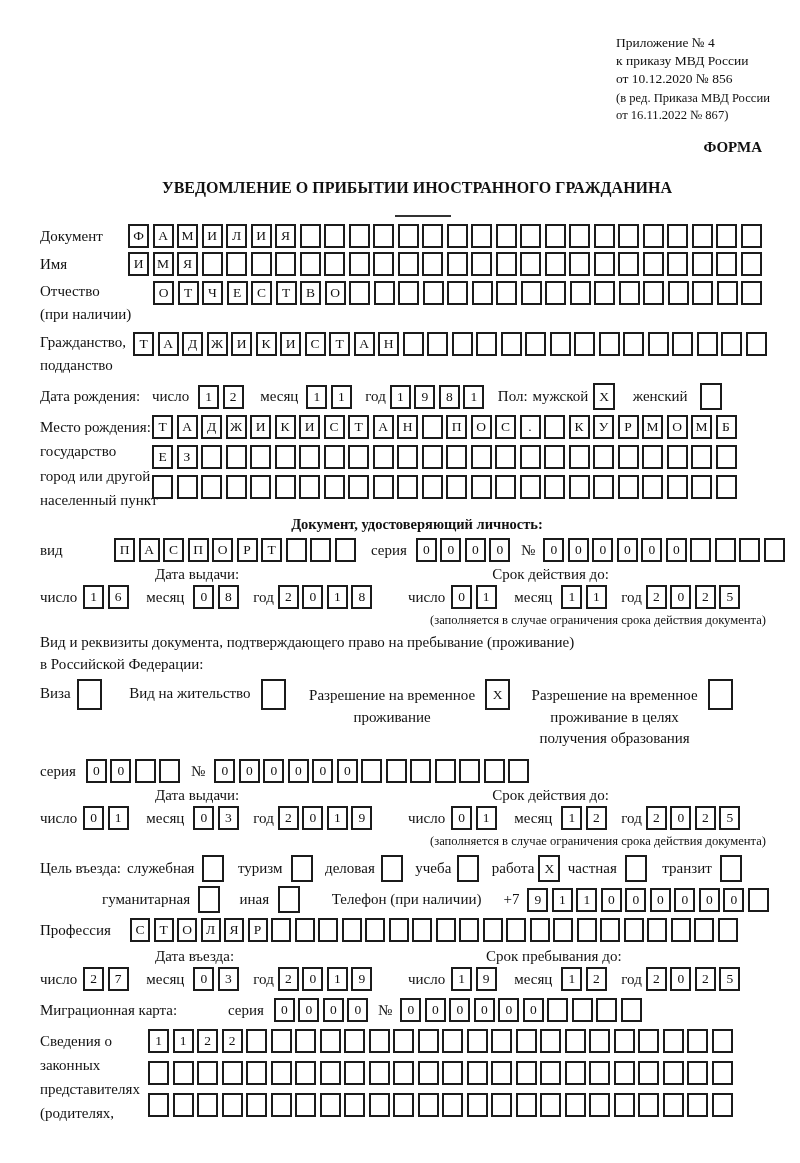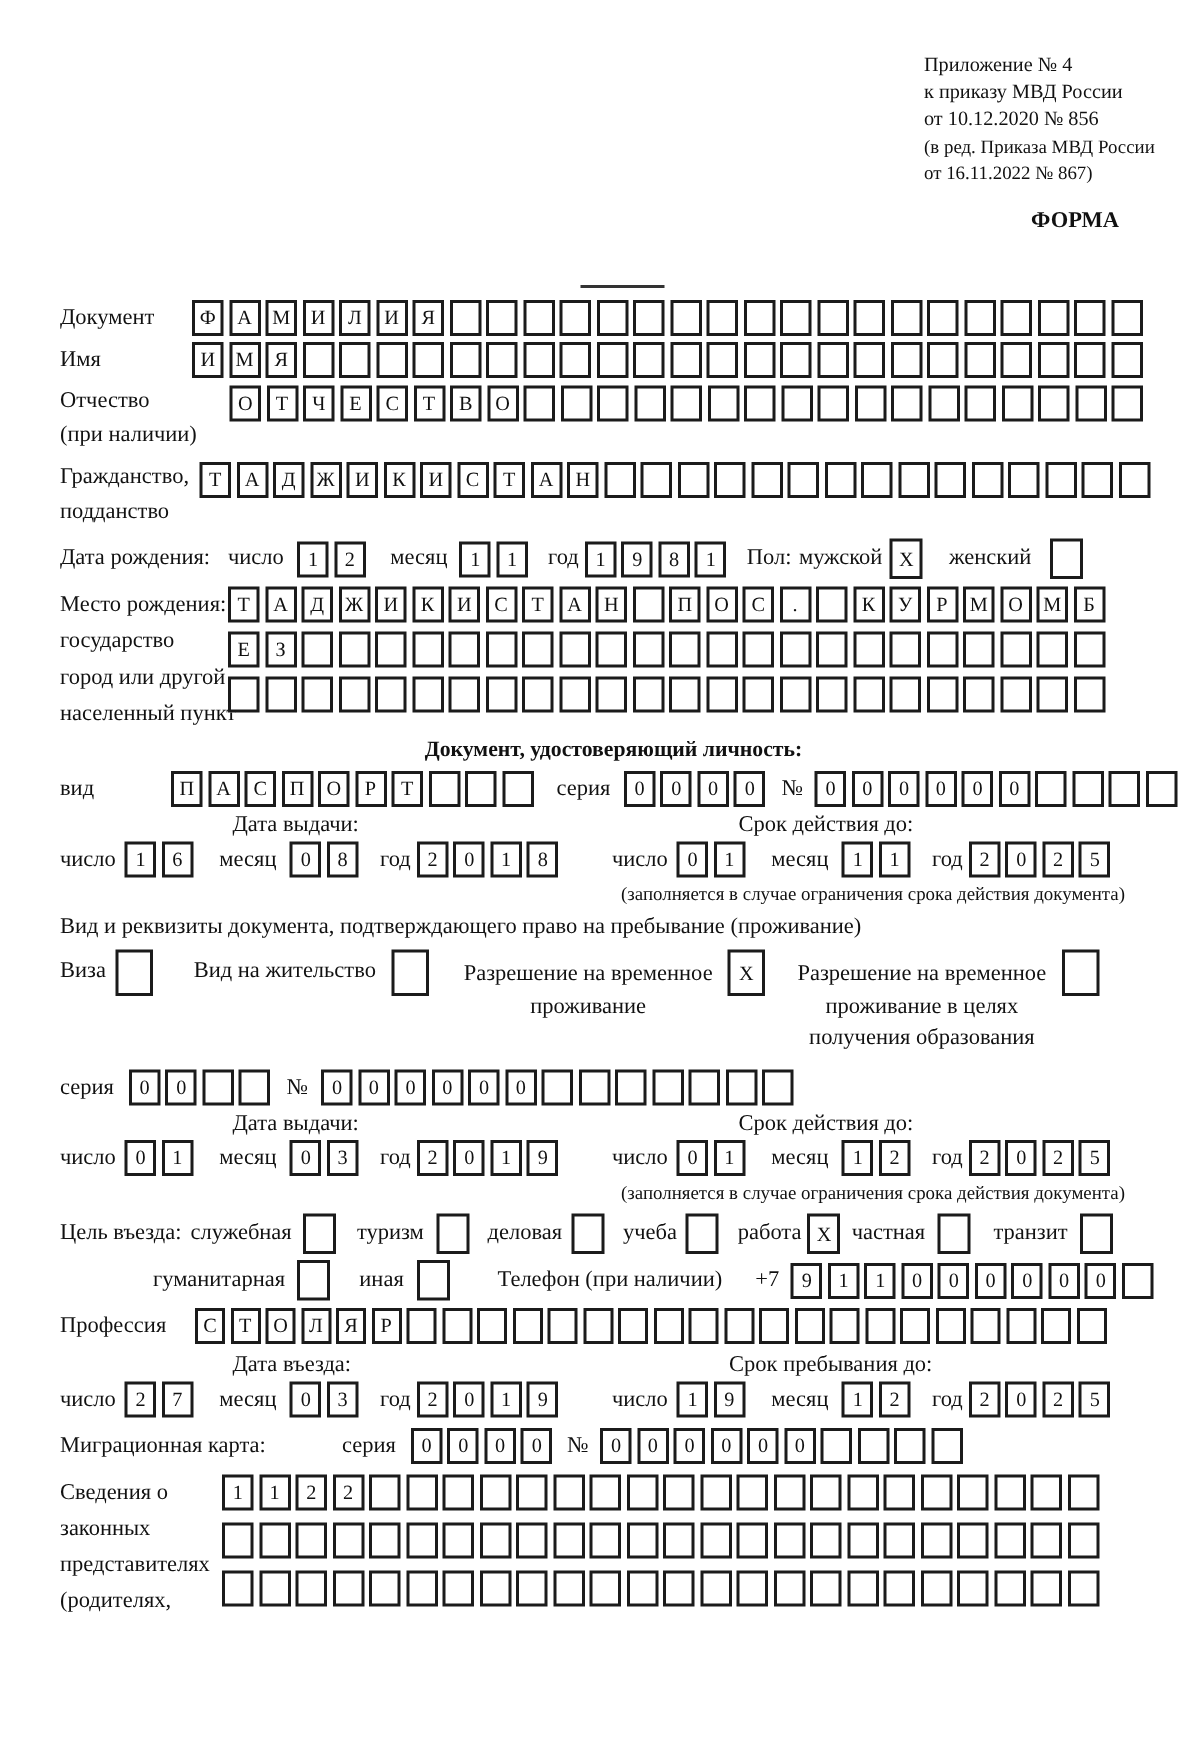--- a/index.html
+++ b/index.html
@@ -1,17 +1,17 @@
 <!DOCTYPE html>
 <html><head>
 <meta charset="utf-8">
 <style>
   html,body{margin:0;padding:0;background:#fff;color:#111;}
   body{width:800px;height:1163px;overflow:hidden;font-family:"Liberation Serif",serif;}
-  .page{box-sizing:border-box;width:800px;height:1163px;padding:34px 22px 0 40px;border-radius:15px;}
+  .page{box-sizing:border-box;width:800px;height:1163px;padding:34px 6px 0 40px;border-radius:15px;}
   .annex{margin-left:576px;font-size:13.5px;line-height:1.32;white-space:nowrap;}
   .annex-note{font-size:12.6px;line-height:1.3;margin-top:3px;white-space:nowrap;}
   .forma{font-size:15px;font-weight:bold;text-align:right;padding-right:32px;margin-top:16px;}
   .title{text-align:center;font-weight:bold;font-size:16px;margin-top:20px;line-height:1.5;white-space:nowrap;}
   .blank-line{display:inline-block;width:56px;border-bottom:2.5px solid #333;height:13px;margin-left:12px;}
   .sec-head{font-weight:bold;font-size:14.5px;margin-top:22px;margin-bottom:12px;text-align:center;white-space:nowrap;}
   .row{display:flex;align-items:flex-start;margin-bottom:4px;font-size:15px;}
   .row.vc{align-items:center;}
   .lbl{flex:none;white-space:nowrap;}
   .lbl-col{flex:none;line-height:1.55;white-space:nowrap;}
@@ -39,20 +39,21 @@
     <div>от 10.12.2020 № 856</div>
     <div class="annex-note">
       <div>(в ред. Приказа МВД России</div>
       <div>от 16.11.2022 № 867)</div>
     </div>
   </div>
 
   <div class="forma">ФОРМА</div>
 
   <div class="title">
+    <div>УВЕДОМЛЕНИЕ О ПРИБЫТИИ ИНОСТРАННОГО ГРАЖДАНИНА</div>
     <div><span class="blank-line"></span></div>
   </div>
 
 
   <div class="row vc">
     <span class="lbl" style="width:88px">Документ</span>
     <span class="cells">
         <span class="cell">Ф</span>
         <span class="cell">А</span>
         <span class="cell">М</span>
@@ -380,20 +381,21 @@
           <span class="cell">2</span>
           <span class="cell">0</span>
           <span class="cell">2</span>
           <span class="cell">5</span>
         </span>
     </span>
   </div>
   <div class="note-right">(заполняется в случае ограничения срока действия документа)</div>
 
   <div class="para">Вид и реквизиты документа, подтверждающего право на пребывание (проживание)</div>
+  <div class="para">в Российской Федерации:</div>
 
   <div class="row" style="margin-top:6px">
     <span class="lbl" style="margin-right:6px;padding-top:6px">Виза</span>
     <span class="cells cb-big">
         <span class="cell"></span>
       </span>
     <span class="lbl" style="margin:6px 10px 0 24px">Вид на жительство</span>
     <span class="cells cb-big">
         <span class="cell"></span>
       </span>

